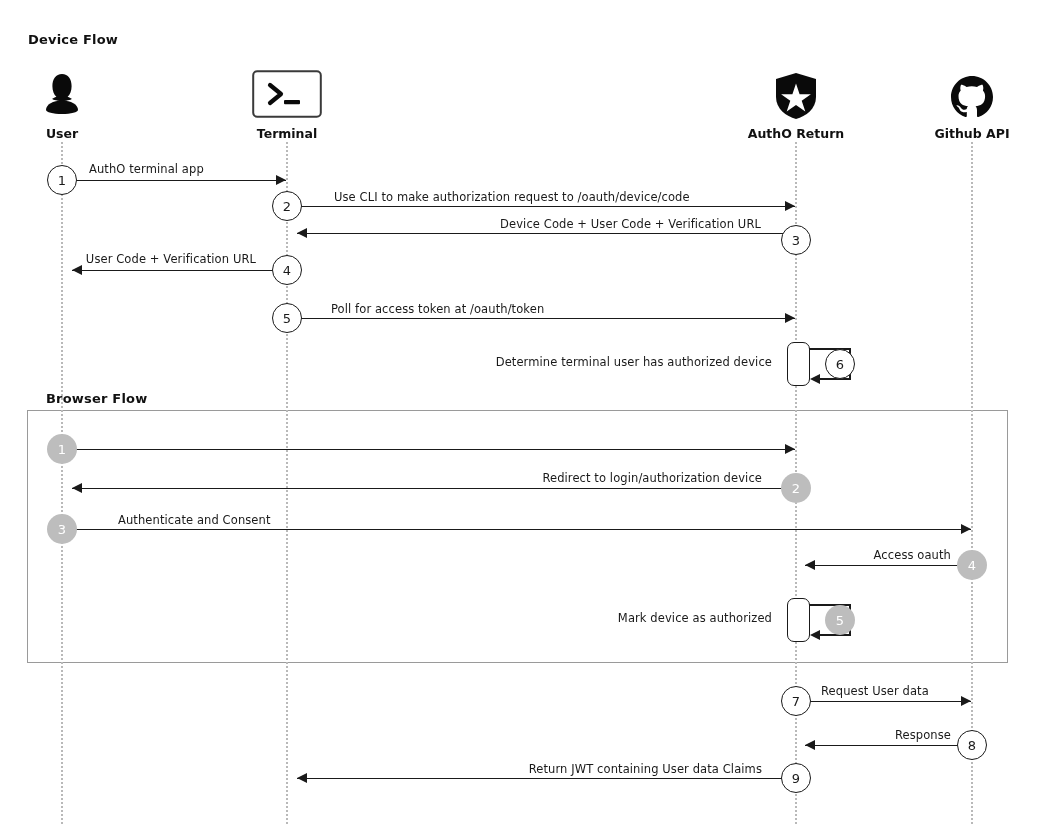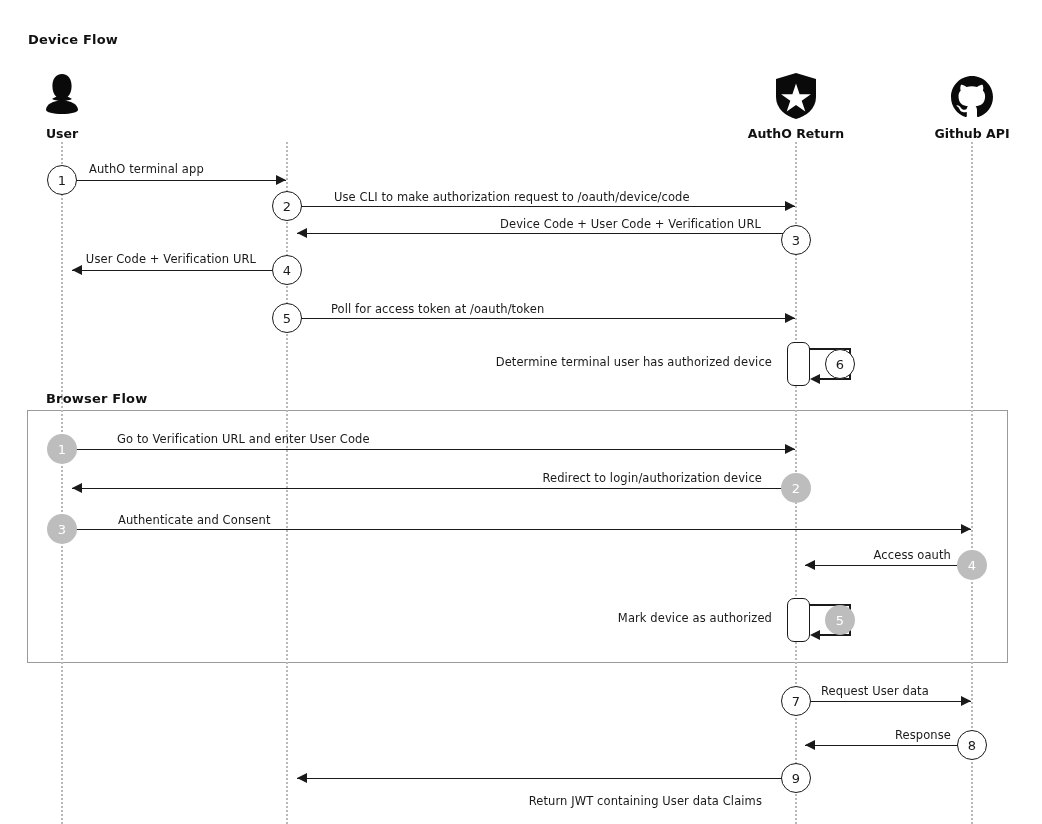--- a/index.html
+++ b/index.html
@@ -77,20 +77,30 @@
   <div class="actor" style="left:-8px;top:62px;">
     <div class="icon">
       <svg width="40" height="48" viewBox="0 0 40 48" aria-hidden="true">
         <path d="M20 2c-6.2 0-9.6 5.2-9.6 12.2 0 4.6 1.6 8.4 4 10.6-2.6 1-4.4 2.2-4.4 2.2s3.6 2 10 2 10-2 10-2-1.8-1.2-4.4-2.2c2.4-2.2 4-6 4-10.6C29.6 7.2 26.2 2 20 2z" fill="#0a0a0a"></path>
         <path d="M20 28.5c-9 0-16 4.2-16 9.3 0 2.6 7 4.2 16 4.2s16-1.6 16-4.2c0-5.1-7-9.3-16-9.3z" fill="#0a0a0a"></path>
       </svg>
     </div>
     <div class="label">User</div>
   </div>
 
+  <div class="actor" style="left:217px;top:62px;">
+    <div class="icon">
+      <svg width="70" height="50" viewBox="0 0 70 50" aria-hidden="true">
+        <rect x="1.2" y="1.2" width="67.6" height="45.6" rx="4" ry="4" fill="#ffffff" stroke="#3a3a3a" stroke-width="2"></rect>
+        <path d="M18 15 L29 24 L18 33" fill="none" stroke="#0a0a0a" stroke-width="4.2" stroke-linecap="round" stroke-linejoin="round"></path>
+        <rect x="32" y="30" width="16" height="4.2" rx="1" fill="#0a0a0a"></rect>
+      </svg>
+    </div>
+    <div class="label">Terminal</div>
+  </div>
 
   <div class="actor" style="left:726px;top:62px;">
     <div class="icon">
       <svg width="42" height="48" viewBox="0 0 42 48" aria-hidden="true">
         <path d="M21 1 L41 7 L41 25 C41 37 31 44 21 47 C11 44 1 37 1 25 L1 7 Z" fill="#0a0a0a"></path>
         <path d="M21 11.5 L24.6 22.2 L35.9 22.2 L26.7 28.8 L30.3 39.5 L21 32.9 L11.7 39.5 L15.3 28.8 L6.1 22.2 L17.4 22.2 Z" fill="#ffffff"></path>
       </svg>
     </div>
     <div class="label">AuthO Return</div>
   </div>
@@ -139,21 +149,20 @@
     <div class="seg" style="left:809px;top:348px;width:42px;height:1.8px;"></div>
     <div class="seg" style="left:849px;top:348px;width:1.8px;height:32px;"></div>
     <div class="seg" style="left:818px;top:378px;width:33px;height:1.8px;"></div>
   </div>
   <div class="arrow-head left" style="left:810px;top:374px;"></div>
   <div class="msg-label r" style="left:772px;top:355px;">Determine terminal user has authorized device</div>
   <div class="step outline" style="left:840px;top:364px;">6</div>
 
   <div class="msg-line" style="left:62px;top:449px;width:733px;"></div>
   <div class="arrow-head right" style="left:785px;top:444px;"></div>
-  <div class="msg-label" style="left:117px;top:432px;">Go to Verification URL and enter User Code</div>
   <div class="step filled" style="left:62px;top:449px;">1</div>
 
   <div class="msg-line" style="left:72px;top:488px;width:723px;"></div>
   <div class="arrow-head left" style="left:72px;top:483px;"></div>
   <div class="msg-label r" style="left:762px;top:471px;">Redirect to login/authorization device</div>
   <div class="step filled" style="left:796px;top:488px;">2</div>
 
   <div class="msg-line" style="left:62px;top:529px;width:909px;"></div>
   <div class="arrow-head right" style="left:961px;top:524px;"></div>
   <div class="msg-label" style="left:118px;top:513px;">Authenticate and Consent</div>
@@ -179,16 +188,16 @@
   <div class="msg-label" style="left:821px;top:684px;">Request User data</div>
   <div class="step outline" style="left:796px;top:701px;">7</div>
 
   <div class="msg-line" style="left:805px;top:745px;width:166px;"></div>
   <div class="arrow-head left" style="left:805px;top:740px;"></div>
   <div class="msg-label r" style="left:951px;top:728px;">Response</div>
   <div class="step outline" style="left:972px;top:745px;">8</div>
 
   <div class="msg-line" style="left:297px;top:778px;width:498px;"></div>
   <div class="arrow-head left" style="left:297px;top:773px;"></div>
-  <div class="msg-label r" style="left:762px;top:762px;margin-top:32px;">Return JWT containing User data Claims</div>
+  <div class="msg-label r" style="left:762px;top:762px;">Return JWT containing User data Claims</div>
   <div class="step outline" style="left:796px;top:778px;">9</div>
 
 </div>
 
 </body></html>

